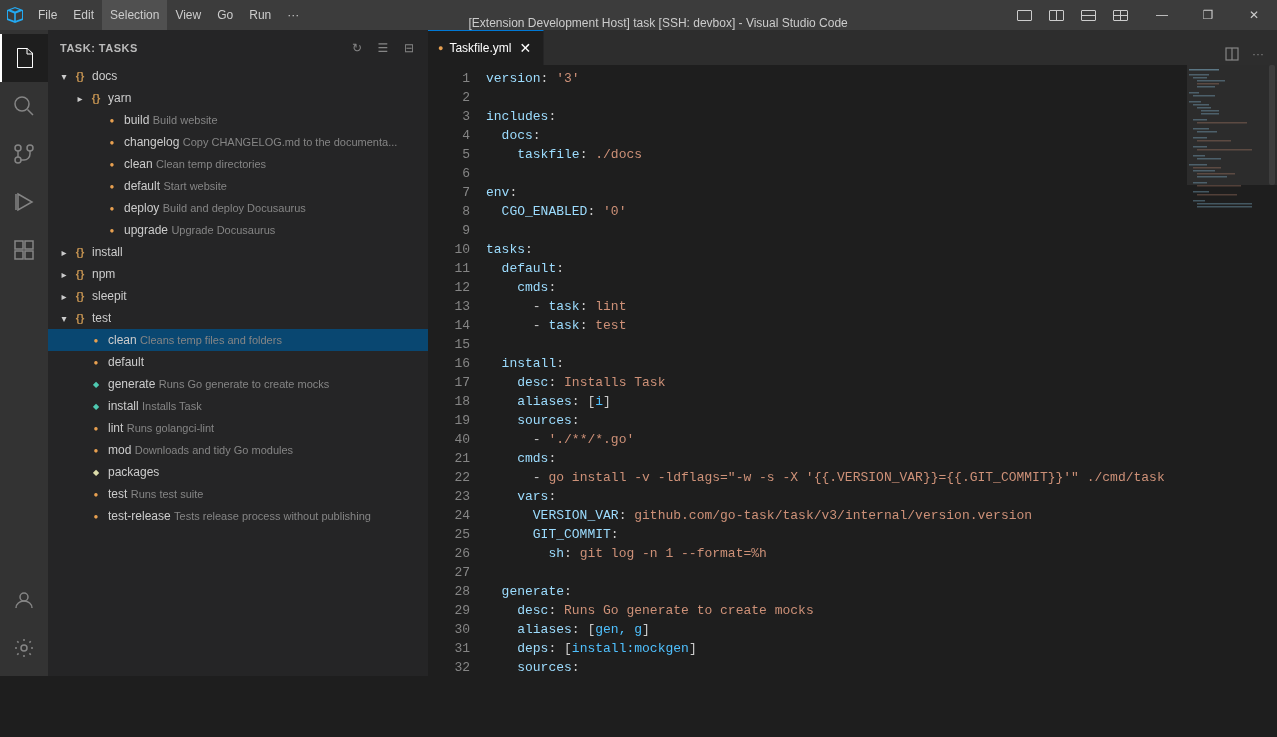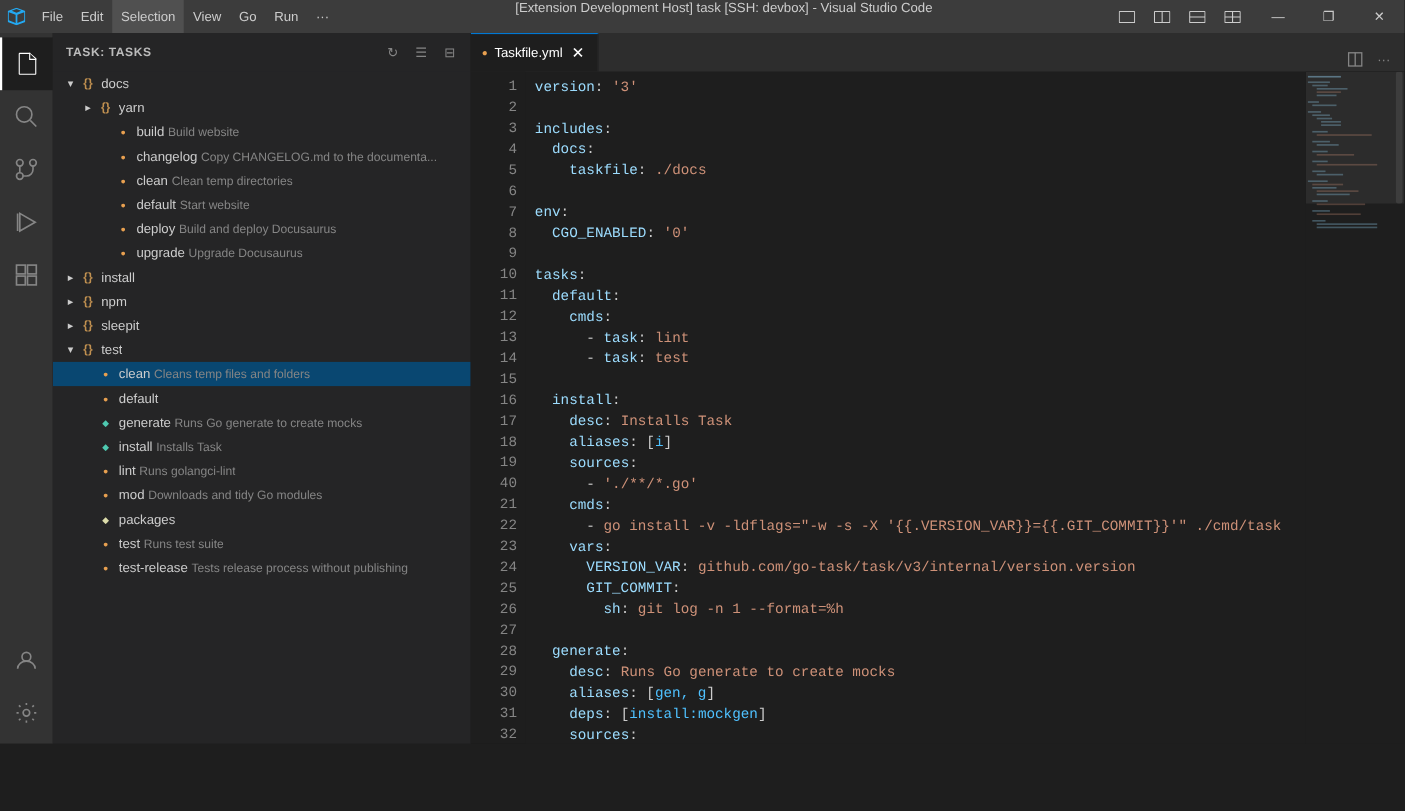--- a/index.html
+++ b/index.html
@@ -11,21 +11,21 @@
       height: 737px;
       overflow: hidden;
       font-size: 12px;
     }
 
     
     #titlebar {
       height: 30px;
       background: #3c3c3c;
       display: flex;
-      align-items: flex-start;
+      align-items: flex-end;
       user-select: none;
     }
     #titlebar-icon {
       width: 30px;
       height: 30px;
       display: flex;
       align-items: center;
       justify-content: center;
       flex-shrink: 0;
     }

